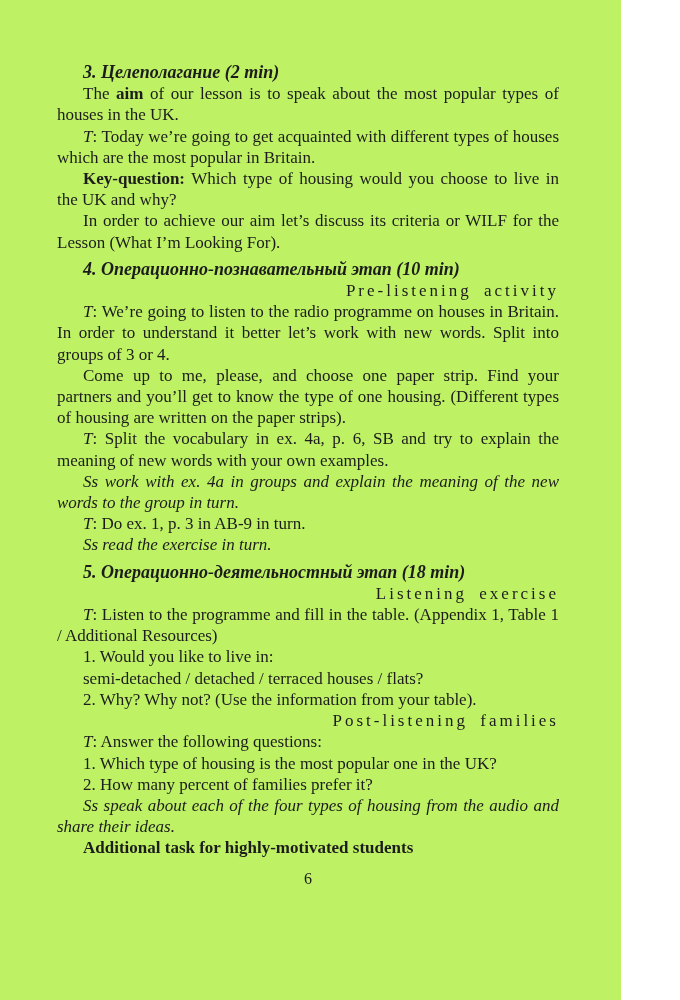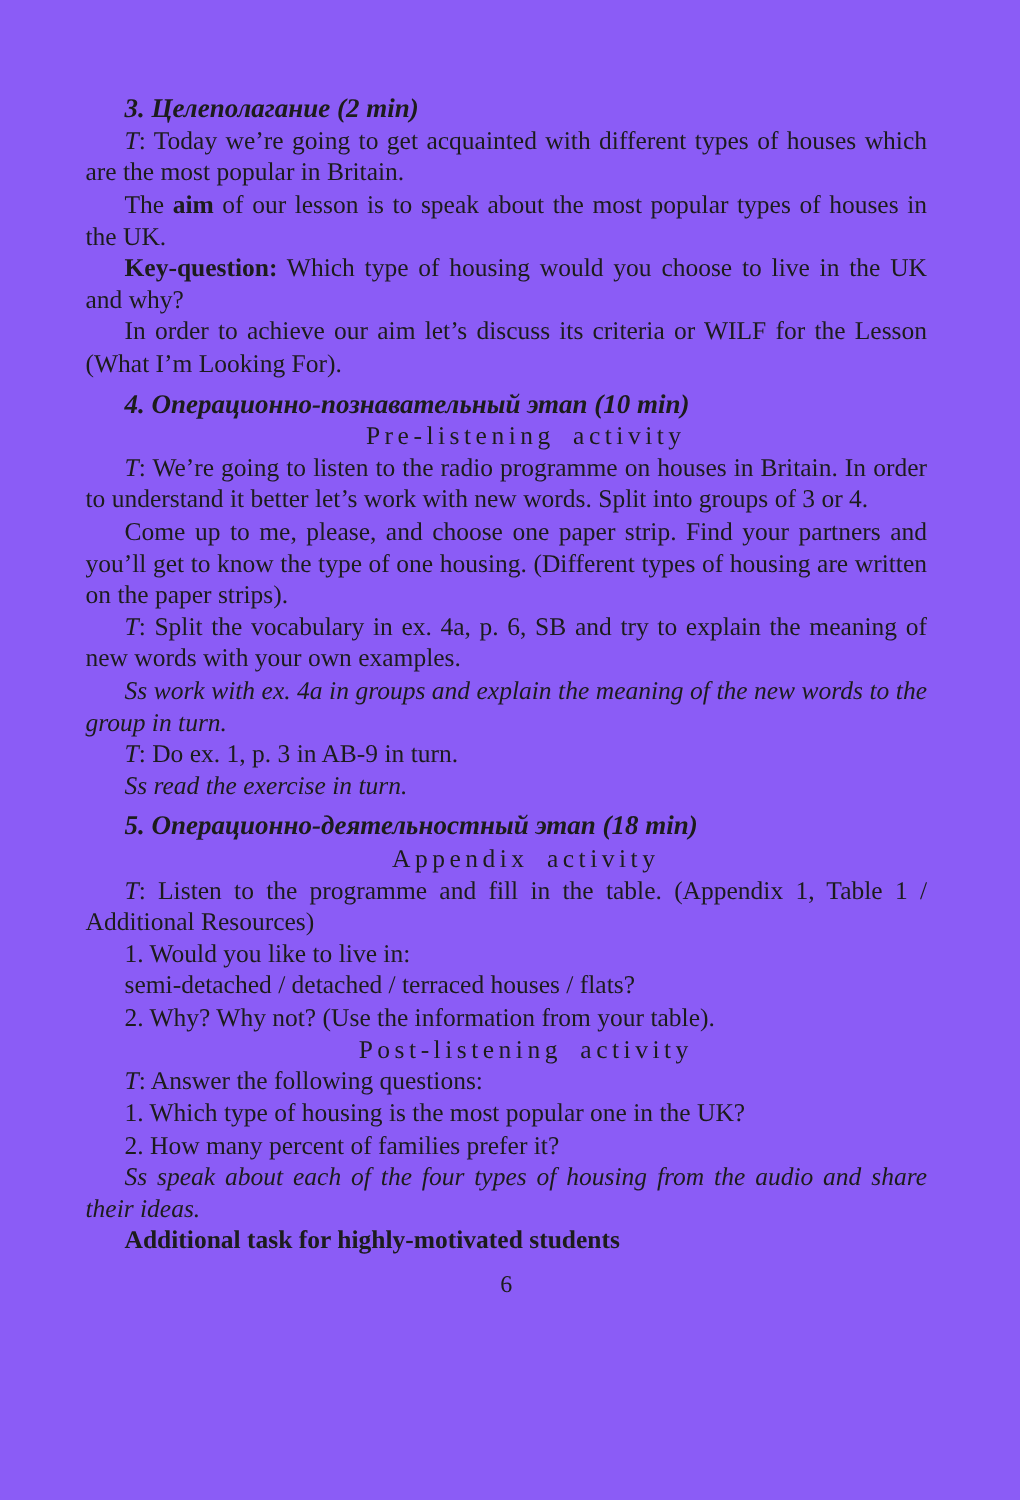--- a/index.html
+++ b/index.html
@@ -2,23 +2,23 @@
 <html><head>
 <meta charset="utf-8">
 <style>
   html, body {
     margin: 0;
     padding: 0;
     background: #ffffff;
   }
   .page {
     position: relative;
-    width: 680px;
+    width: 621px;
     height: 1000px;
-    background: #8b5cf6;
+    background: #bef264;
     box-sizing: border-box;
     padding: 62px 62px 0 57px;
     font-family: "Liberation Serif", "DejaVu Serif", serif;
     font-size: 17px;
     line-height: 21.2px;
     color: #1c1c1c;
     text-align: justify;
     overflow: hidden;
   }
   p, h3 {
@@ -32,63 +32,63 @@
     font-style: italic;
     margin-top: 6px;
     text-align: left;
   }
   .heading.first {
     margin-top: 0;
   }
   .spaced {
     letter-spacing: 3px;
     word-spacing: 5px;
-    text-align: center;
+    text-align: right;
   }
   .i { font-style: italic; }
   .b { font-weight: bold; }
   .footer {
     margin-top: 9px;
     text-align: center;
     text-indent: 0;
     font-size: 16px;
   }
 </style>
 </head>
 <body>
 
 <div class="page">
 
   <section>
     <h3 class="heading first">3. Целеполагание (2 min)</h3>
+    <p><span>The </span><span class="b">aim</span><span> of our lesson is to speak about the most popular types of houses in the UK.</span></p>
     <p><span class="i">T</span><span>: Today we’re going to get acquainted with different types of houses which are the most popular in Britain.</span></p>
-    <p><span>The </span><span class="b">aim</span><span> of our lesson is to speak about the most popular types of houses in the UK.</span></p>
     <p><span class="b">Key-question:</span><span> Which type of housing would you choose to live in the UK and why?</span></p>
     <p><span>In order to achieve our aim let’s discuss its criteria or WILF for the Lesson (What I’m Looking For).</span></p>
   </section>
 
   <section>
     <h3 class="heading">4. Операционно-познавательный этап (10 min)</h3>
     <p class="spaced">Pre-listening activity</p>
     <p><span class="i">T</span><span>: We’re going to listen to the radio programme on houses in Britain. In order to understand it better let’s work with new words. Split into groups of 3 or 4.</span></p>
     <p><span>Come up to me, please, and choose one paper strip. Find your partners and you’ll get to know the type of one housing. (Different types of housing are written on the paper strips).</span></p>
     <p><span class="i">T</span><span>: Split the vocabulary in ex. 4a, p. 6, SB and try to explain the meaning of new words with your own examples.</span></p>
     <p class="i"><span>Ss work with ex. 4a in groups and explain the meaning of the new words to the group in turn.</span></p>
     <p><span class="i">T</span><span>: Do ex. 1, p. 3 in AB-9 in turn.</span></p>
     <p class="i"><span>Ss read the exercise in turn.</span></p>
   </section>
 
   <section>
     <h3 class="heading">5. Операционно-деятельностный этап (18 min)</h3>
-    <p class="spaced">Appendix activity</p>
+    <p class="spaced">Listening exercise</p>
     <p><span class="i">T</span><span>: Listen to the programme and fill in the table. (Appendix 1, Table 1 / Additional Resources)</span></p>
     <p><span>1. Would you like to live in:</span></p>
     <p><span>semi-detached / detached / terraced houses / flats?</span></p>
     <p><span>2. Why? Why not? (Use the information from your table).</span></p>
-    <p class="spaced">Post-listening activity</p>
+    <p class="spaced">Post-listening families</p>
     <p><span class="i">T</span><span>: Answer the following questions:</span></p>
     <p><span>1. Which type of housing is the most popular one in the UK?</span></p>
     <p><span>2. How many percent of families prefer it?</span></p>
     <p class="i"><span>Ss speak about each of the four types of housing from the audio and share their ideas.</span></p>
     <p class="b"><span>Additional task for highly-motivated students</span></p>
   </section>
 
   <div class="footer">6</div>
 
 </div>

